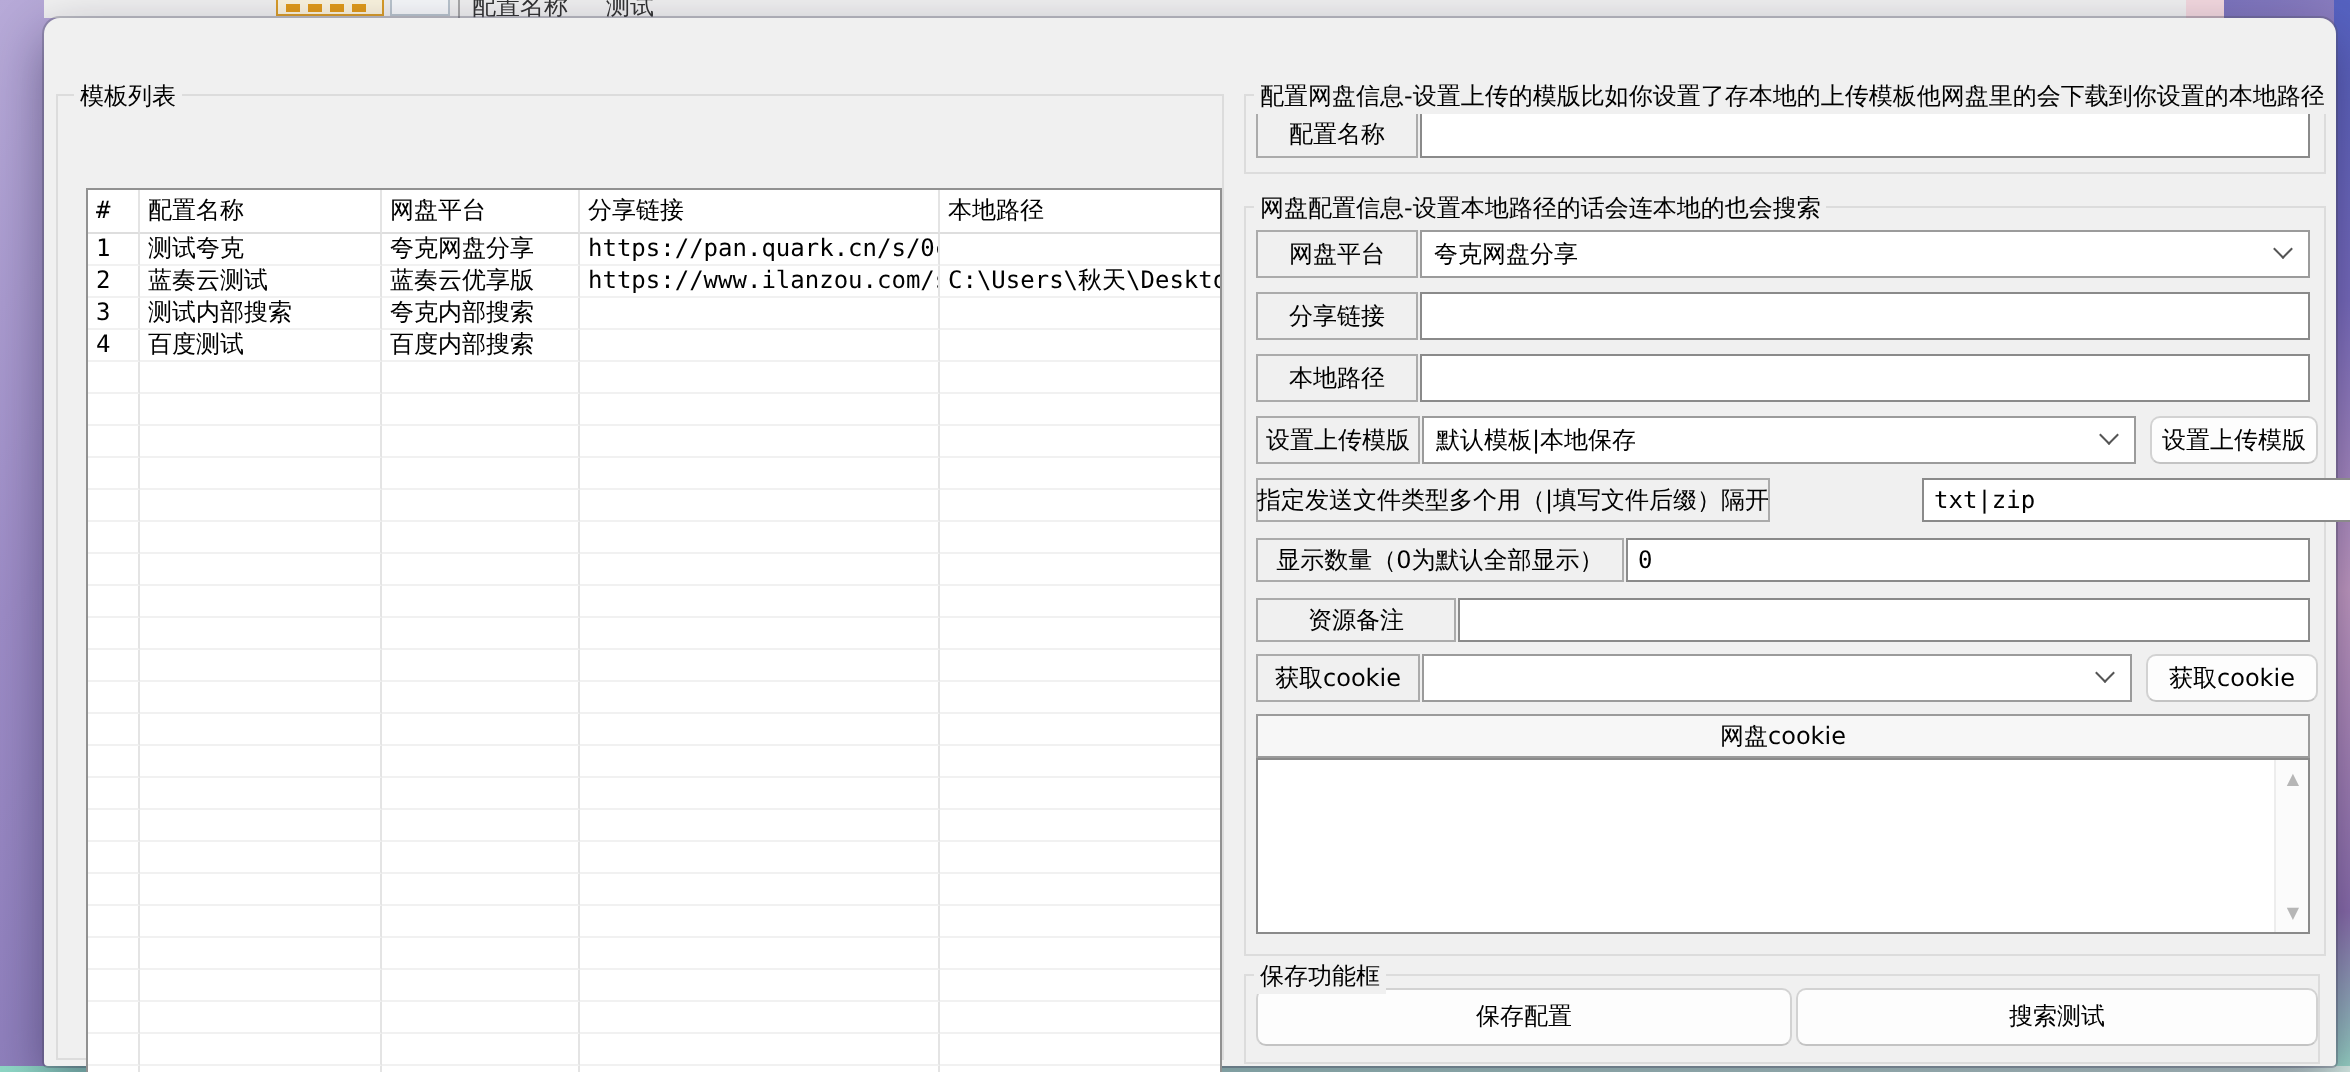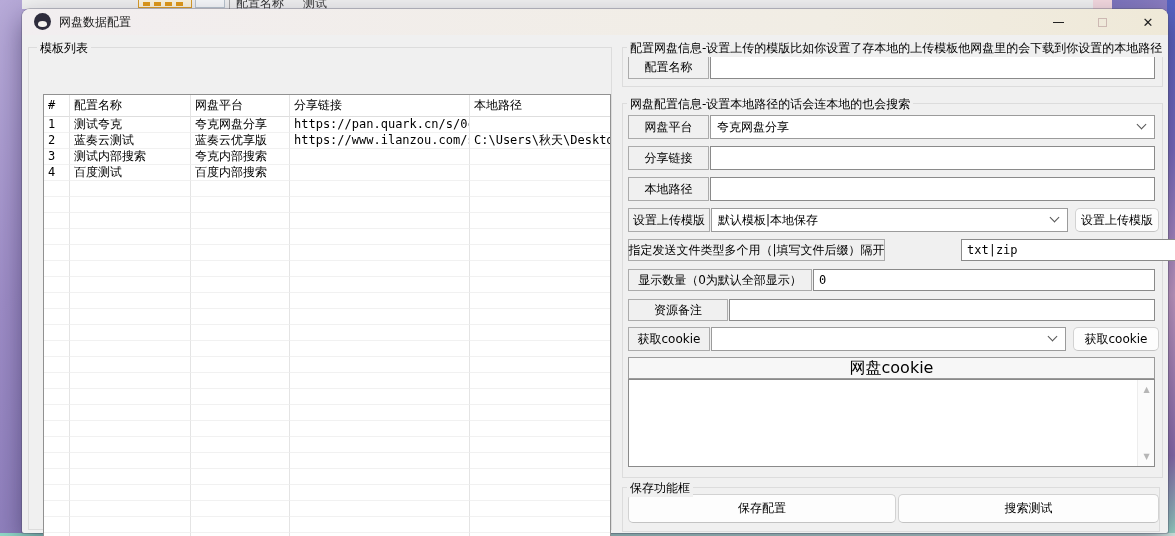--- a/index.html
+++ b/index.html
@@ -64,21 +64,21 @@
     display:flex; align-items:center; justify-content:center; font-size:12px; white-space:nowrap; }
   .inp { position:absolute; border:1px solid #8a8a8a; background:#fff; font-size:12px;
     font-family:"DejaVu Sans Mono","Liberation Mono",monospace; padding:0 5px; outline:none; }
   .combo { position:absolute; border:1px solid #9b9b9b; background:#fff; display:flex; align-items:center;
     padding:0 22px 0 6px; font-size:12px; white-space:nowrap; overflow:hidden; }
   .chev { position:absolute; right:9px; top:50%; width:7px; height:7px; margin-top:-6px;
     border-right:1.4px solid #555; border-bottom:1.4px solid #555; transform:rotate(45deg); }
   .btn { position:absolute; border:1px solid #d2d2d2; border-bottom-color:#c3c3c3; background:#fdfdfd;
     border-radius:5px; display:flex; align-items:center; justify-content:center; font-size:12px; cursor:default; }
   .cookie-head { position:absolute; border:1px solid #9b9b9b; background:#f7f7f7;
-    display:flex; align-items:center; justify-content:center; font-size:16px;text-align:right; }
+    display:flex; align-items:center; justify-content:center; font-size:12px;text-align:right; }
   .cookie-wrap { position:absolute; border:1px solid #8a8a8a; background:#fff; }
   .cookie-area { position:absolute; left:0; top:0; width:calc(100% - 17px); height:100%;
     border:none; resize:none; outline:none; font-family:"DejaVu Sans Mono","Liberation Mono",monospace; font-size:12px; }
   .vscroll { position:absolute; right:0; top:0; width:17px; height:100%; background:#fbfbfb; border-left:1px solid #ededed; }
   .varrow { position:absolute; left:0; width:17px; height:15px; display:flex; align-items:center; justify-content:center;
     font-size:8px; color:#b6b6b6; }
   .va-up { top:2px; } .va-down { bottom:2px; }
 </style>
 </head>
 <body>
@@ -92,33 +92,20 @@
     </div>
   <div class="bg-tab2" style="left:173px; width:30px;"></div>
   <div class="bg-vline" style="left:207px;"></div>
   <span class="bg-text" style="left:214px;">配置名称</span>
   <span class="bg-text" style="left:281px;">测试</span>
 </div>
 <div class="bg-pink"></div>
 
 <div class="window">
 
-  <div class="titlebar">
-    <div class="app-icon"></div>
-    <span class="app-title">网盘数据配置</span>
-    <div class="win-btn btn-min">
-        <span class="glyph-min"></span>
-      </div>
-    <div class="win-btn btn-max">
-        <span class="glyph-max"></span>
-      </div>
-    <div class="win-btn btn-close">
-        <span class="glyph-close">✕</span>
-      </div>
-  </div>
 
   <div class="groupbox" style="left:6px; top:38px; width:584px; height:483px;">
     <span class="group-title" style="left:8px; top:-8px;font-family:Liberation Mono, monospace;">模板列表</span>
     <div class="list">
       <div class="thead" id="thead">
           <div class="cell c0">#</div>
           <div class="cell c1">配置名称</div>
           <div class="cell c2">网盘平台</div>
           <div class="cell c3">分享链接</div>
           <div class="cell c4">本地路径</div>

